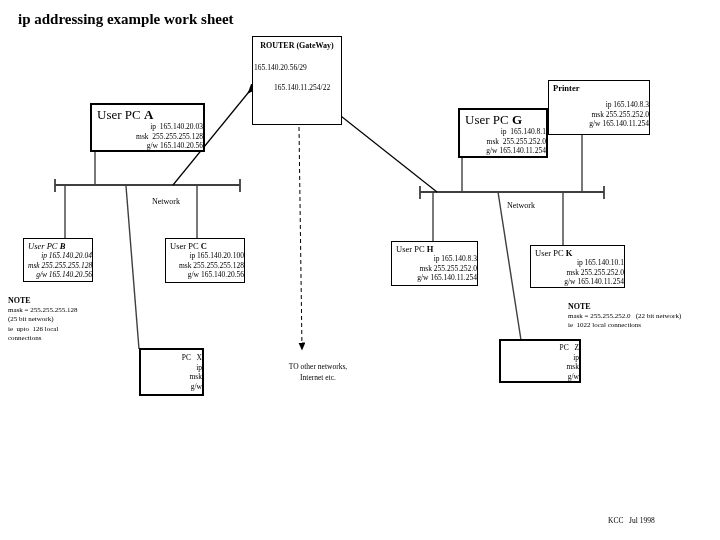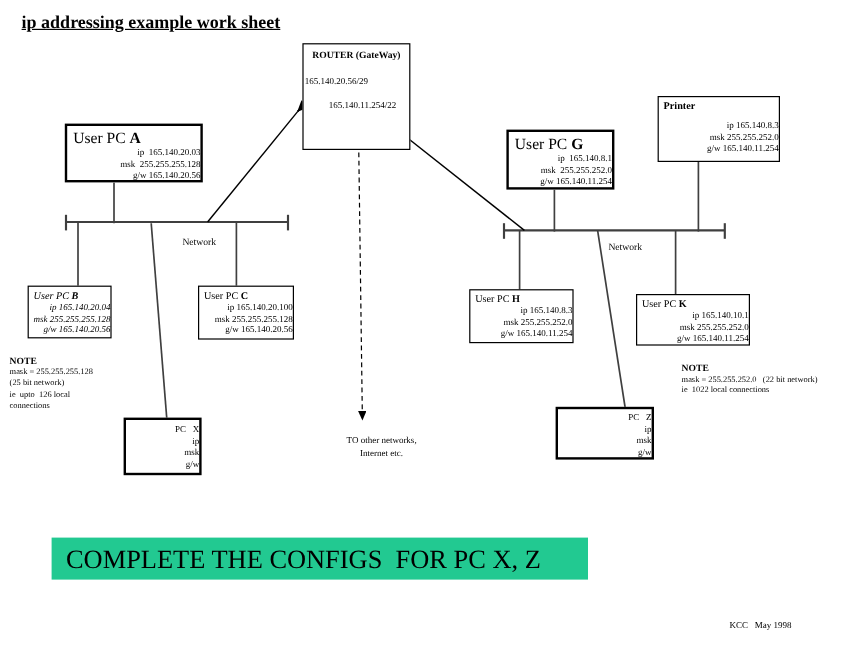--- a/index.html
+++ b/index.html
@@ -8,24 +8,24 @@
     font-family:"Liberation Serif","DejaVu Serif",serif;color:#000;
     --line-color:#3f3f3f;--banner-green:#22c991;
   }
   #wires{position:absolute;left:0;top:0;width:720px;height:540px;}
   #wires line{stroke:var(--line-color);stroke-width:1.4;}
   #wires line.bus{stroke-width:1.8;}
   #wires line.arrow{stroke:#000;stroke-width:1.2;}
   #wires line.dashed{stroke:#000;stroke-width:1;stroke-dasharray:4 3;}
   .slide-title{
     position:absolute;left:18px;top:11px;font-size:15px;font-weight:bold;
-    text-decoration:underline;white-space:pre;
+    white-space:pre;
   }
   .box{position:absolute;border:1px solid #000;background:#fff;box-sizing:border-box;}
-  .b2{border-width:2px;}
+  .b2{border-width:2px;margin-left:36px;}
   .b15{border-width:1.5px;}
   .t-lg{font-size:13px;line-height:15px;padding:2px 0 0 5px;white-space:pre;}
   .t-sm{font-size:8.5px;line-height:10px;padding:2px 0 0 4px;white-space:pre;}
   .ln{font-size:7.5px;line-height:9.5px;padding-left:4px;white-space:pre;text-align:right;}
   .router-title{font-size:8px;font-weight:bold;text-align:center;padding-top:4px;white-space:pre;}
   .router-if{position:absolute;font-size:7.5px;white-space:nowrap;}
   .lbl{position:absolute;font-size:8px;white-space:pre;}
   .note{position:absolute;font-size:7px;line-height:9.5px;}
   .note .nt{font-size:8px;font-weight:bold;}
   .note div{white-space:pre;}
@@ -165,19 +165,16 @@
     <div class="nt">NOTE</div>
     <div>mask = 255.255.252.0   (22 bit network)</div>
     <div>ie  1022 local connections</div>
   </div>
 
   <div class="to-other">
     <div>TO other networks,</div>
     <div>Internet etc.</div>
   </div>
 
-  <div class="banner">
-    <span>COMPLETE THE CONFIGS  FOR PC X, Z</span>
-  </div>
 
-  <div class="footer">KCC   May 1998</div>
+  <div class="footer">KCC   Jul 1998</div>
 
 </div>
 
 </body></html>

